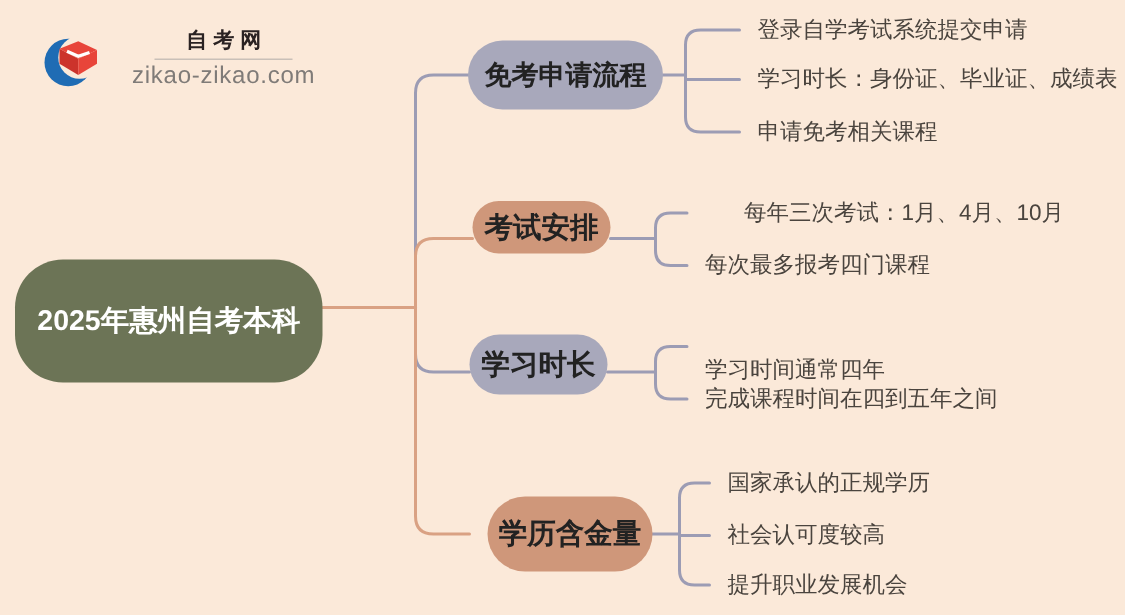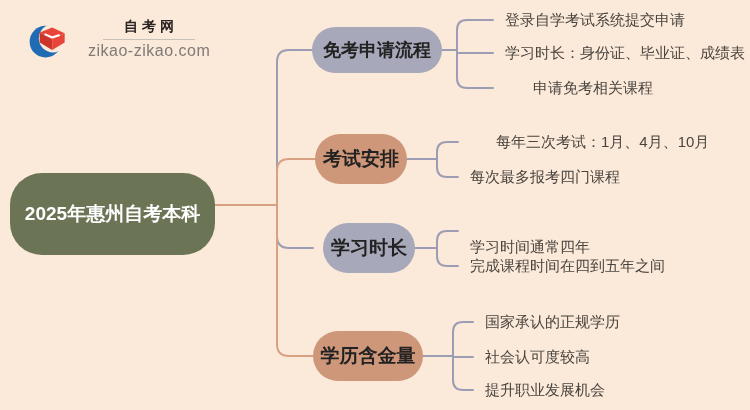--- a/index.html
+++ b/index.html
@@ -24,23 +24,23 @@
   .logo-domain{font-size:16px;color:var(--logo-domain-color);letter-spacing:0.5px;}
   
   .pill{position:absolute;display:flex;align-items:center;justify-content:center;
         font-weight:bold;color:var(--text-dark);white-space:nowrap;}
   .root-node{left:10px;top:173px;width:205px;height:82px;border-radius:32px;
         background:var(--root-fill);color:#ffffff;font-size:19px;font-weight:bold;
         display:flex;align-items:center;justify-content:center;white-space:nowrap;position:absolute;}
   .pill.gray{background:var(--gray-fill);}
   .pill.tan{background:var(--tan-fill);}
   .b1{left:312px;top:27px;width:130px;height:46px;border-radius:23px;font-size:18px;text-align:center;}
-  .b2{left:315px;top:134px;width:92px;height:50px;border-radius:25px;font-size:19px;}
-  .b3{left:313px;top:223px;width:92px;height:50px;border-radius:25px;font-size:19px;margin-left:10px;}
-  .b4{left:313px;top:331px;width:110px;height:50px;border-radius:25px;font-size:19px;}
+  .b2{left:315px;top:134px;width:92px;height:35px;border-radius:25px;font-size:19px;}
+  .b3{left:313px;top:223px;width:92px;height:40px;border-radius:25px;font-size:19px;}
+  .b4{left:325px;top:331px;width:110px;height:50px;border-radius:25px;font-size:19px;}
   .leaf{position:absolute;transform:translateY(-50%);font-size:15px;color:var(--sub-text);white-space:nowrap;}
 </style>
 </head>
 <body>
 
 <div class="canvas">
 
   <svg class="connectors" width="750" height="410" viewBox="0 0 750 410">
 
     <path class="stroke-gray" d="M 277 205 V 62 Q 277 50 289 50 H 312"></path>
@@ -76,21 +76,21 @@
 
   <div class="root-node">2025年惠州自考本科</div>
 
   <div class="pill gray b1">免考申请流程</div>
   <div class="pill tan  b2">考试安排</div>
   <div class="pill gray b3">学习时长</div>
   <div class="pill tan  b4">学历含金量</div>
 
   <div class="leaf" style="left:505px;top:20px">登录自学考试系统提交申请</div>
   <div class="leaf" style="left:505px;top:53px">学习时长：身份证、毕业证、成绩表</div>
-  <div class="leaf" style="left:533px;top:88px">申请免考相关课程</div>
+  <div class="leaf" style="left:505px;top:88px">申请免考相关课程</div>
 
   <div class="leaf" style="left:496px;top:142px">每年三次考试：1月、4月、10月</div>
   <div class="leaf" style="left:470px;top:177px">每次最多报考四门课程</div>
 
   <div class="leaf" style="left:470px;top:247px">学习时间通常四年</div>
   <div class="leaf" style="left:470px;top:266px">完成课程时间在四到五年之间</div>
 
   <div class="leaf" style="left:485px;top:322px">国家承认的正规学历</div>
   <div class="leaf" style="left:485px;top:357px">社会认可度较高</div>
   <div class="leaf" style="left:485px;top:390px">提升职业发展机会</div>

